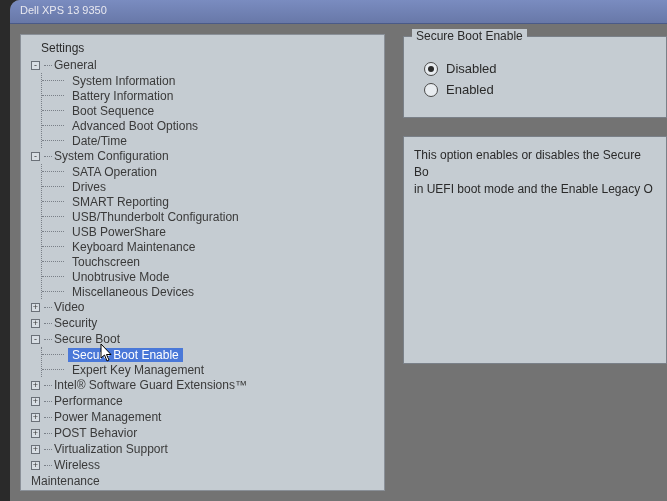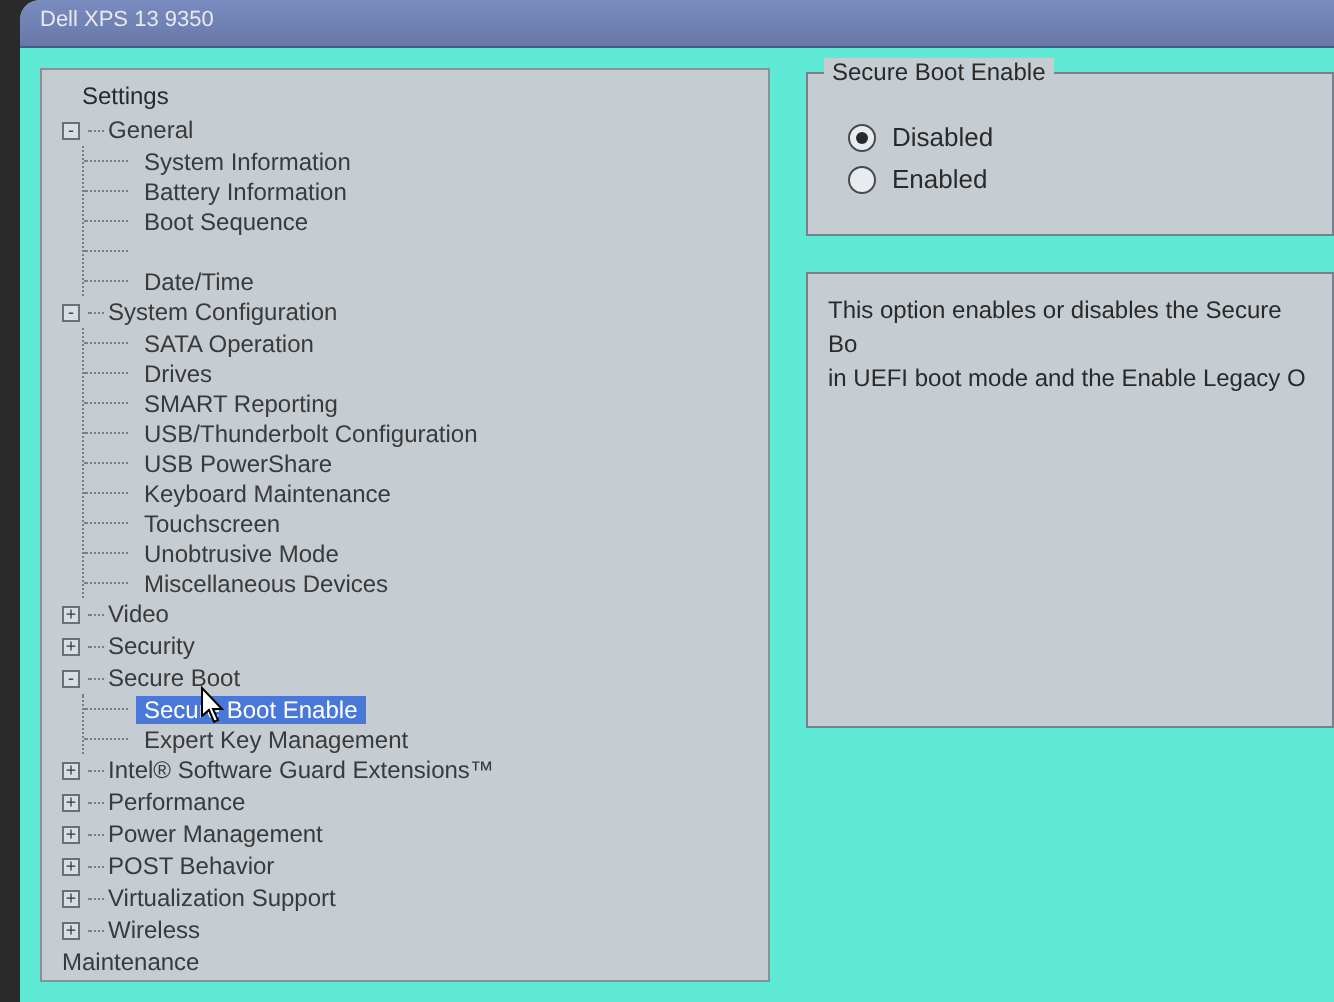--- a/index.html
+++ b/index.html
@@ -6,21 +6,21 @@
   html, body { width: 667px; height: 501px; overflow: hidden; }
   body {
     font-family: "Segoe UI", Tahoma, sans-serif;
     font-size: 12px;
     background: #2a2a2a;
     color: #3a3a3a;
   }
   .frame {
     position: absolute;
     left: 10px; top: 0; right: 0; bottom: 0;
-    background: #5eead4;
+    background: #737373;
     border-radius: 10px 0 0 0;
     overflow: hidden;
   }
   .titlebar {
     height: 24px;
     background: linear-gradient(#7a8cc0, #6878a8);
     color: #e8e8f0;
     font-size: 11px;
     padding: 4px 10px;
     border-bottom: 1px solid #4a5a88;
@@ -190,20 +190,21 @@
               <li class="leaf">
                 <span class="stub"></span>
                 <span class="lbl">Battery Information</span>
               </li>
               <li class="leaf">
                 <span class="stub"></span>
                 <span class="lbl">Boot Sequence</span>
               </li>
               <li class="leaf">
                 <span class="stub"></span>
+                <span class="lbl">Advanced Boot Options</span>
               </li>
               <li class="leaf">
                 <span class="stub"></span>
                 <span class="lbl">Date/Time</span>
               </li>
             </ul>
           </li>
           <li class="cat">
             <div class="cat-row">
               <span class="expander">-</span>

